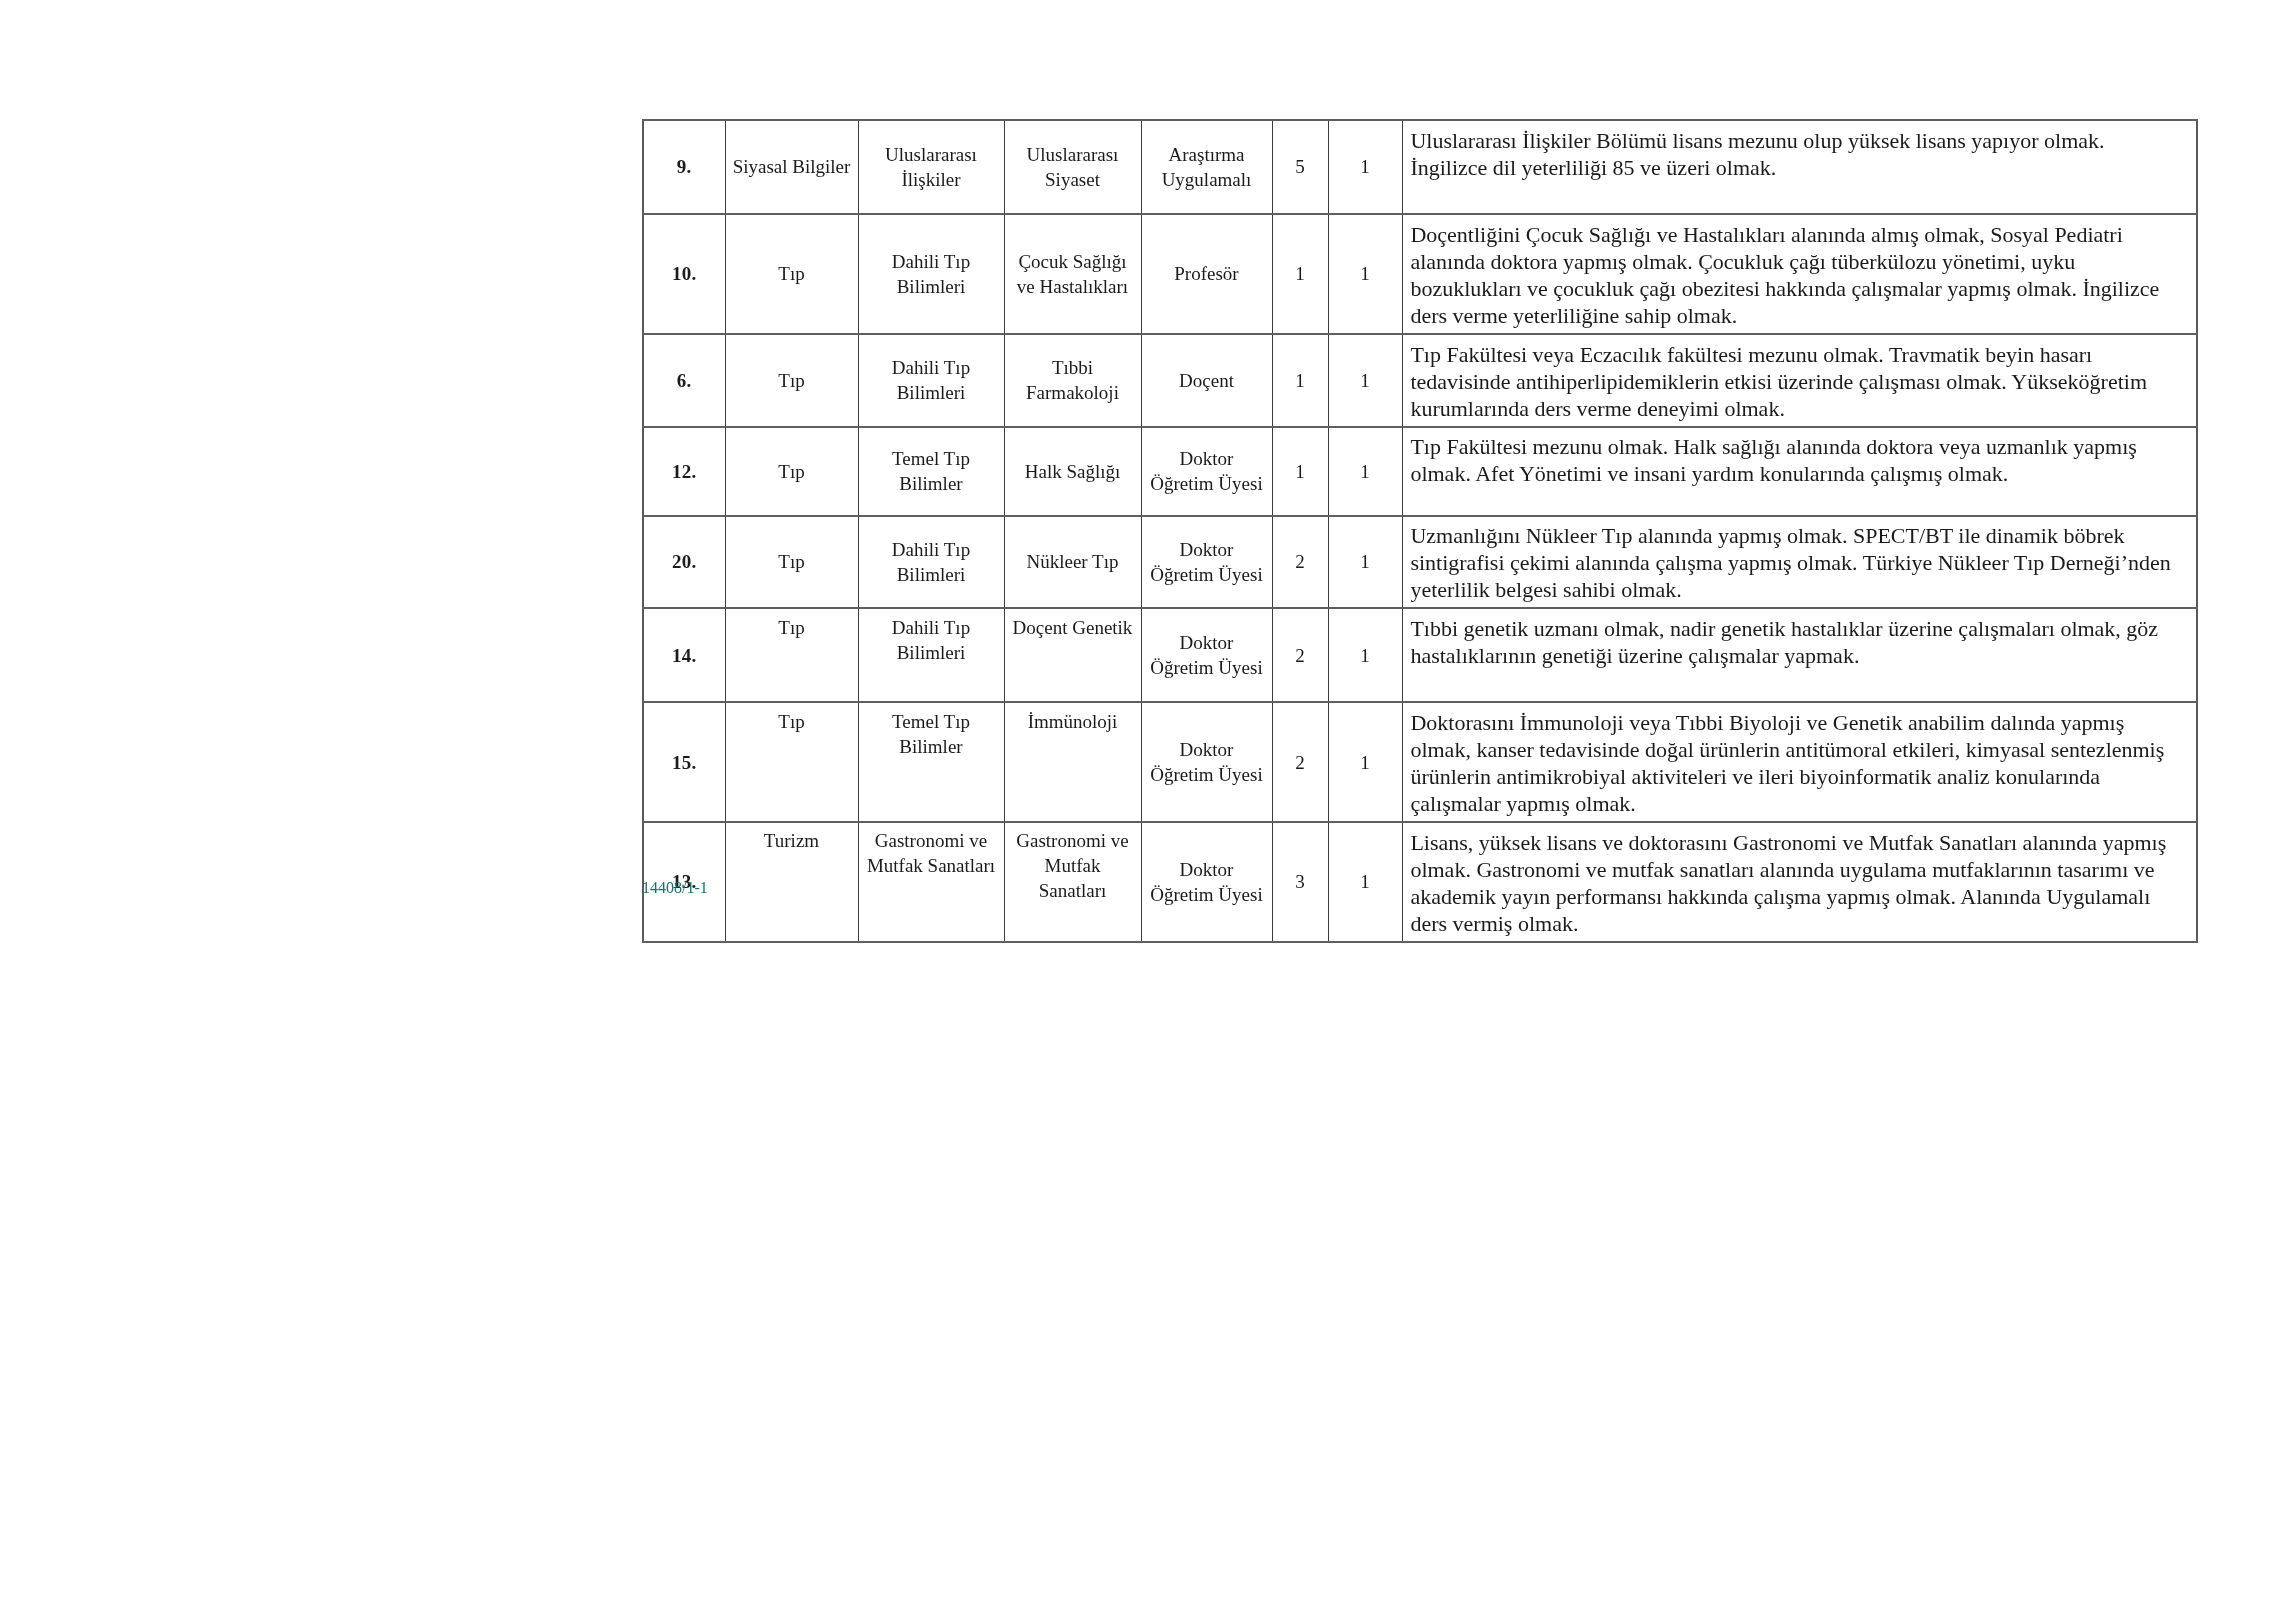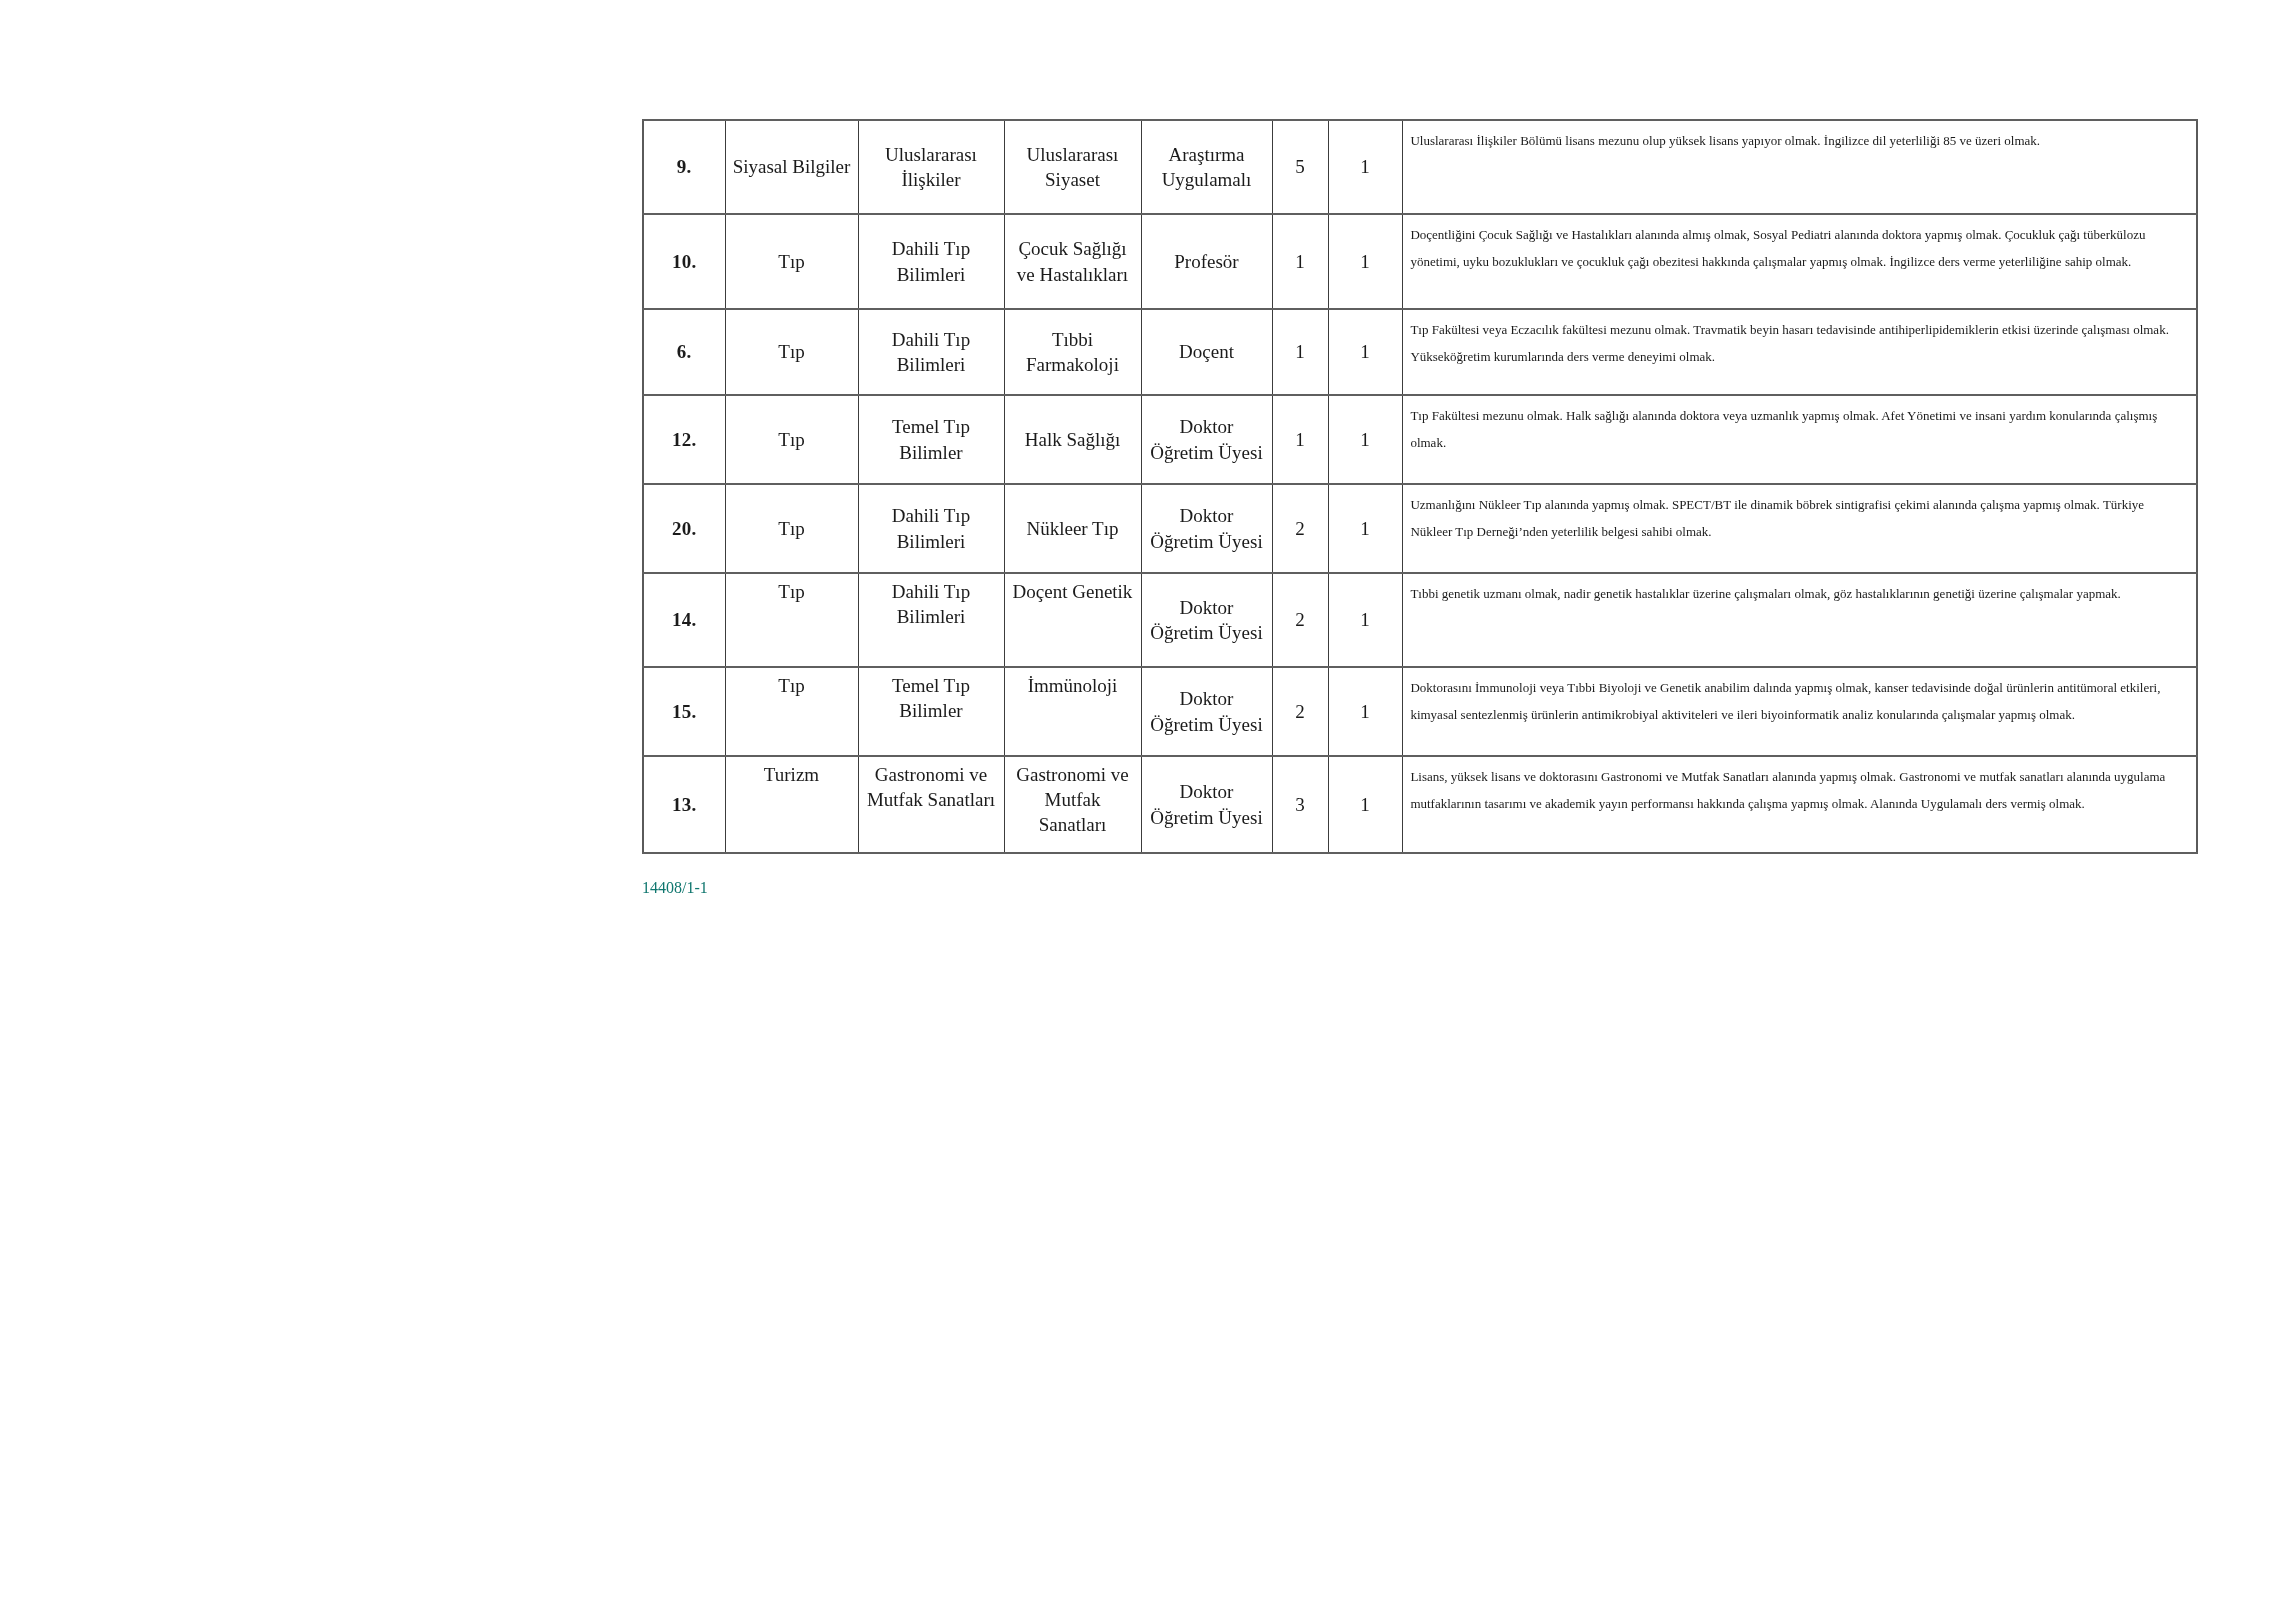--- a/index.html
+++ b/index.html
@@ -43,21 +43,21 @@
     overflow: hidden;
     word-wrap: break-word;
   }
   table.vacancy td.cell-no {
     font-weight: bold;
     letter-spacing: 0.3px;
   }
   table.vacancy td.cell-desc {
     text-align: left;
     vertical-align: top;
-    font-size: 13px;
+    font-size: 22px;
     line-height: 27px;
     padding: 5.9px 9.2px 3.9px 7.9px;
   }
   table.vacancy td.va-top {
     vertical-align: top;
     padding-top: 5.2px;
   }
   .footer-ref {
     position: absolute;
     left: 642px;

